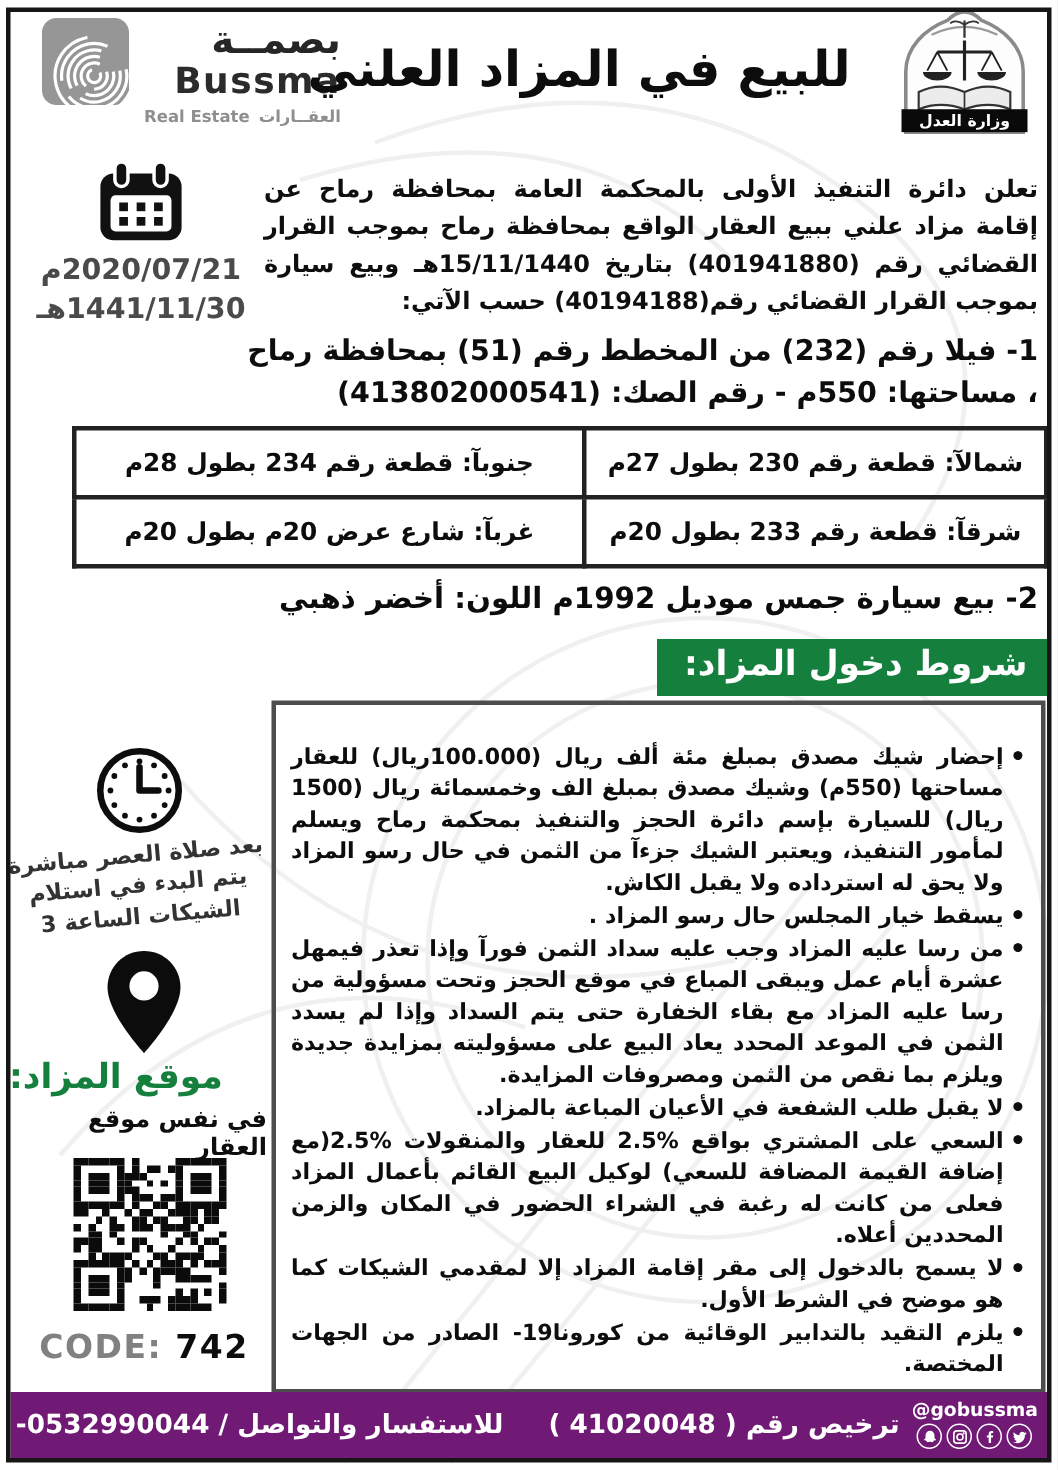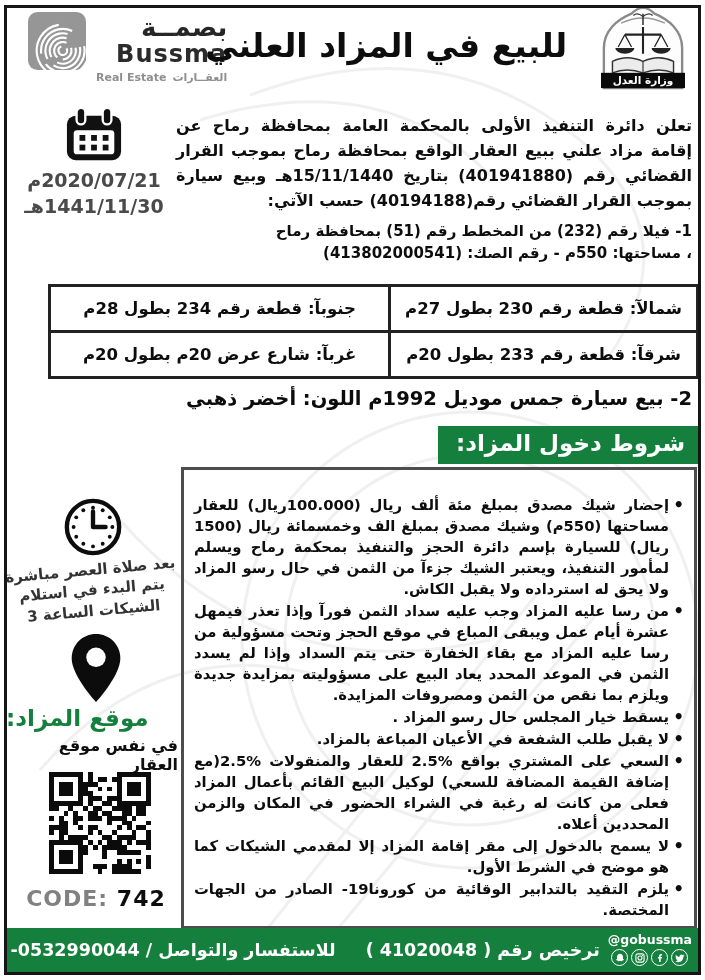--- a/index.html
+++ b/index.html
@@ -19,21 +19,21 @@
   .emblem{position:absolute;right:8px;top:6px;z-index:2;}
 
   
   .dates{position:absolute;left:18px;top:106px;width:152px;text-align:center;z-index:2;}
   .dates .dt{direction:rtl;font-size:19px;font-weight:bold;color:#4a4a4a;line-height:1.35;}
 
   
   .intro{position:absolute;right:13px;left:176px;top:98px;direction:rtl;text-align:justify;text-align-last:right;
          font-size:16px;font-weight:bold;color:#0e0e0e;line-height:1.56;z-index:2;}
   .item1{position:absolute;right:13px;left:90px;top:221px;direction:rtl;text-align:right;
-         font-size:15px;font-weight:bold;color:#0d0d0d;line-height:1.45;z-index:2;}
+         font-size:19px;font-weight:bold;color:#0d0d0d;line-height:1.45;z-index:2;}
   .btable{position:absolute;left:48px;width:651px;top:284px;border-collapse:collapse;direction:rtl;z-index:2;}
   .btable td{border:3px solid #222;height:41px;text-align:center;font-weight:bold;font-size:16.5px;color:#0d0d0d;}
   .btable td.c0{width:47.5%;}
   .item2{position:absolute;right:13px;left:90px;top:387px;direction:rtl;text-align:right;
          font-size:19.5px;font-weight:bold;color:#0c0c0c;z-index:2;}
 
   
   .cond-head{position:absolute;right:6px;top:426px;background:#15803d;color:#fff;direction:rtl;
              font-size:23px;font-weight:bold;padding:4px 14px 8px 18px;z-index:2;}
   .cond-box{position:absolute;left:181px;right:8px;top:467px;bottom:51px;border:3px solid #4d4d4d;
@@ -55,21 +55,21 @@
   .qr{position:absolute;left:49px;top:772px;width:102px;height:102px;display:grid;
       grid-template-columns:repeat(21,1fr);grid-template-rows:repeat(21,1fr);z-index:2;}
   .qr i{display:block;}
   .qr i.b{background:#0b0b0b;}
   .code-line{position:absolute;left:6px;top:886px;width:180px;text-align:center;font-size:22px;
              font-weight:bold;letter-spacing:1px;z-index:2;}
   .code-line .cl{color:#818181;}
   .code-line .cv{color:#0d0d0d;}
 
   
-  .footer{position:absolute;left:7px;right:7px;bottom:8px;height:44px;background:#15803d;direction:rtl;
+  .footer{position:absolute;left:7px;right:7px;bottom:8px;height:44px;background:#701a75;direction:rtl;
           display:flex;align-items:center;z-index:4;padding:0 6px;box-sizing:border-box;}
   .social-block{width:104px;text-align:center;line-height:1;}
   .social-handle{color:#fff;font-size:12.5px;font-weight:bold;direction:ltr;margin-bottom:3px;}
   .social-icons{display:flex;justify-content:center;gap:3px;direction:ltr;}
   .sicon{width:17px;height:17px;border:1.4px solid #fff;border-radius:50%;display:flex;
          align-items:center;justify-content:center;box-sizing:border-box;}
   .f-license{color:#fff;font-size:17.5px;font-weight:bold;white-space:nowrap;margin-inline-start:8px;}
   .f-contact{color:#fff;font-size:17.5px;font-weight:bold;white-space:nowrap;margin-inline-start:30px;}
 </style>
 </head>
@@ -179,22 +179,22 @@
     </tbody>
   </table>
 
   <div class="item2">2- بيع سيارة جمس موديل 1992م اللون: أخضر ذهبي</div>
 
   <div class="cond-head">شروط دخول المزاد:</div>
 
   <div class="cond-box">
     <ul>
       <li>إحضار شيك مصدق بمبلغ مئة ألف ريال (100.000ريال) للعقار مساحتها (550م) وشيك مصدق بمبلغ الف وخمسمائة ريال (1500 ريال) للسيارة بإسم دائرة الحجز والتنفيذ بمحكمة رماح ويسلم لمأمور التنفيذ، ويعتبر الشيك جزءآ من الثمن في حال رسو المزاد ولا يحق له استرداده ولا يقبل الكاش.</li>
+      <li>يسقط خيار المجلس حال رسو المزاد .</li>
       <li>من رسا عليه المزاد وجب عليه سداد الثمن فورآ وإذا تعذر فيمهل عشرة أيام عمل ويبقى المباع في موقع الحجز وتحت مسؤولية من رسا عليه المزاد مع بقاء الخفارة حتى يتم السداد وإذا لم يسدد الثمن في الموعد المحدد يعاد البيع على مسؤوليته بمزايدة جديدة ويلزم بما نقص من الثمن ومصروفات المزايدة.</li>
-      <li>يسقط خيار المجلس حال رسو المزاد .</li>
       <li>لا يقبل طلب الشفعة في الأعيان المباعة بالمزاد.</li>
       <li>السعي على المشتري بواقع %2.5 للعقار والمنقولات %2.5(مع إضافة القيمة المضافة للسعي) لوكيل البيع القائم بأعمال المزاد فعلى من كانت له رغبة في الشراء الحضور في المكان والزمن المحددين أعلاه.</li>
       <li>لا يسمح بالدخول إلى مقر إقامة المزاد إلا لمقدمي الشيكات كما هو موضح في الشرط الأول.</li>
       <li>يلزم التقيد بالتدابير الوقائية من كورونا19- الصادر من الجهات المختصة.</li>
     </ul>
   </div>
 
   <div class="clock-wrap">
     <svg width="62" height="62" viewBox="0 0 64 64">
       <circle cx="32" cy="32" r="27" stroke="#0d0d0d" stroke-width="4.5" fill="none"></circle>

